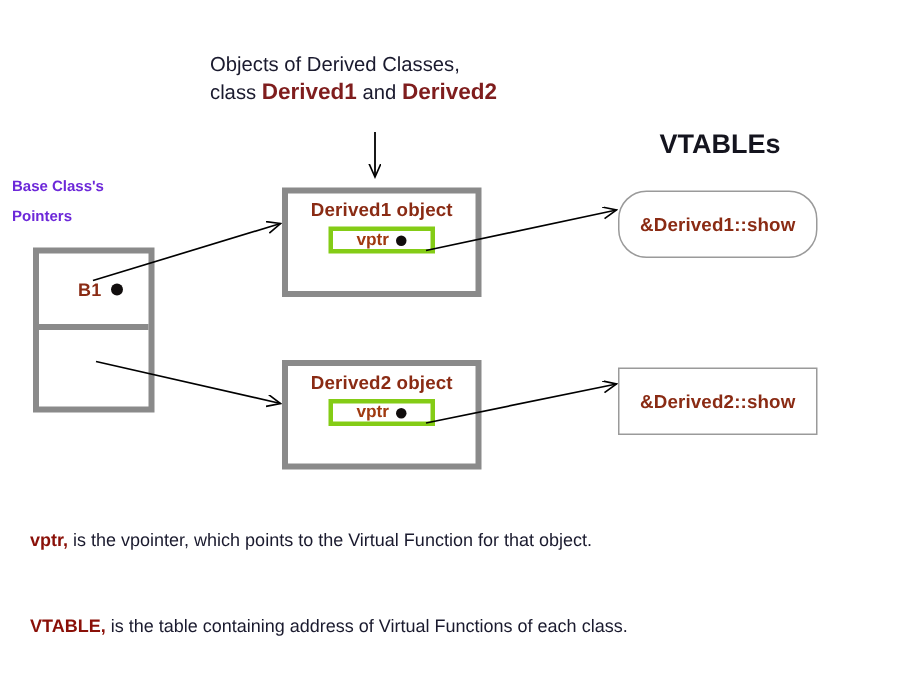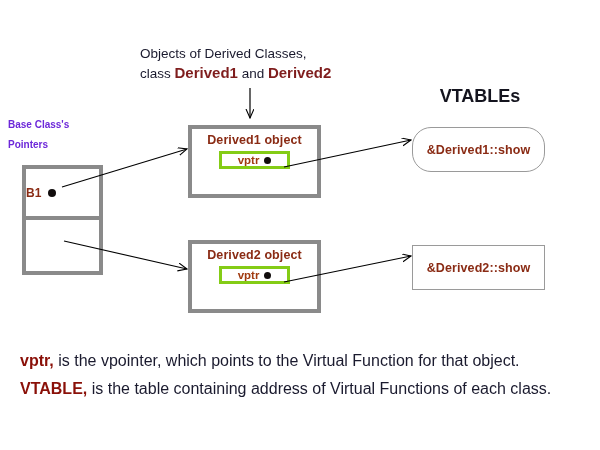--- a/index.html
+++ b/index.html
@@ -12,21 +12,21 @@
     width: 600px;
     height: 450px;
     background: #ffffff;
     font-family: "Liberation Sans", sans-serif;
     overflow: hidden;
   }
   .abs { position: absolute; }
 
   
   .hdr-objects {
-    left: 140px; top: 44px; width: 260px;
+    left: 140px; top: 33px; width: 260px;
     font-size: 13.5px; color: #1a1a2e; line-height: 19px;
     font-weight: normal; white-space: nowrap;
   }
   .hdr-objects b { font-weight: bold; font-size: 15px; color: #7f1d1d; }
 
   .hdr-base {
     left: 8px; top: 115px; width: 112px;
     text-align: left; font-size: 10px; font-weight: bold;
     color: #6d28d9; line-height: 20px;
   }
@@ -37,21 +37,21 @@
   }
 
   
   .base-table {
     left: 22px; top: 165px; width: 81px; height: 110px;
     border: 4px solid #8a8a8a; box-sizing: border-box;
     background: #ffffff;
   }
   .base-cell {
     position: relative; height: 50%; box-sizing: border-box;
-    display: flex; align-items: center; padding-left: 0;
+    display: flex; align-items: center; padding-left: 26px;
   }
   .base-cell.top { border-bottom: 4px solid #8a8a8a; }
   .base-label {
     font-size: 12px; font-weight: bold; color: #8a2b14;
     letter-spacing: .2px;
   }
   .dot {
     display: inline-block; width: 8px; height: 8px;
     border-radius: 50%; background: #110d0d; margin-left: 6px;
   }
@@ -84,21 +84,21 @@
     background: #ffffff;
     display: flex; align-items: center; justify-content: center;
   }
   .vt-label {
     font-size: 12.5px; font-weight: bold; color: #8a2b14;
     letter-spacing: .1px;
   }
 
   
   .note {
-    left: 20px; width: 560px; font-size: 16px;
+    left: 20px; width: 560px; font-size: 12px;
     color: #1a1a2e; line-height: 17px;
   }
   .note b { color: #8a1008; font-weight: bold; }
 
   
   #arrows {
     left: 0; top: 0; width: 600px; height: 450px;
     pointer-events: none;
   }
 </style>
@@ -163,17 +163,17 @@
     <line x1="64" y1="241" x2="187" y2="269" stroke="#000000" stroke-width="1.1" marker-end="url(#ah)"></line>
 
     <line x1="284" y1="167" x2="411" y2="140" stroke="#000000" stroke-width="1.1" marker-end="url(#ah)"></line>
 
     <line x1="284" y1="282" x2="411" y2="256" stroke="#000000" stroke-width="1.1" marker-end="url(#ah)"></line>
   </svg>
 
   <div class="abs note" style="top:352px;">
     <b>vptr,</b><span> is the vpointer, which points to the Virtual Function for that object.</span>
   </div>
-  <div class="abs note" style="top:380px;">
+  <div class="abs note" style="top:409px;">
     <b>VTABLE,</b><span> is the table containing address of Virtual Functions of each class.</span>
   </div>
 
 </div>
 
 </body></html>

